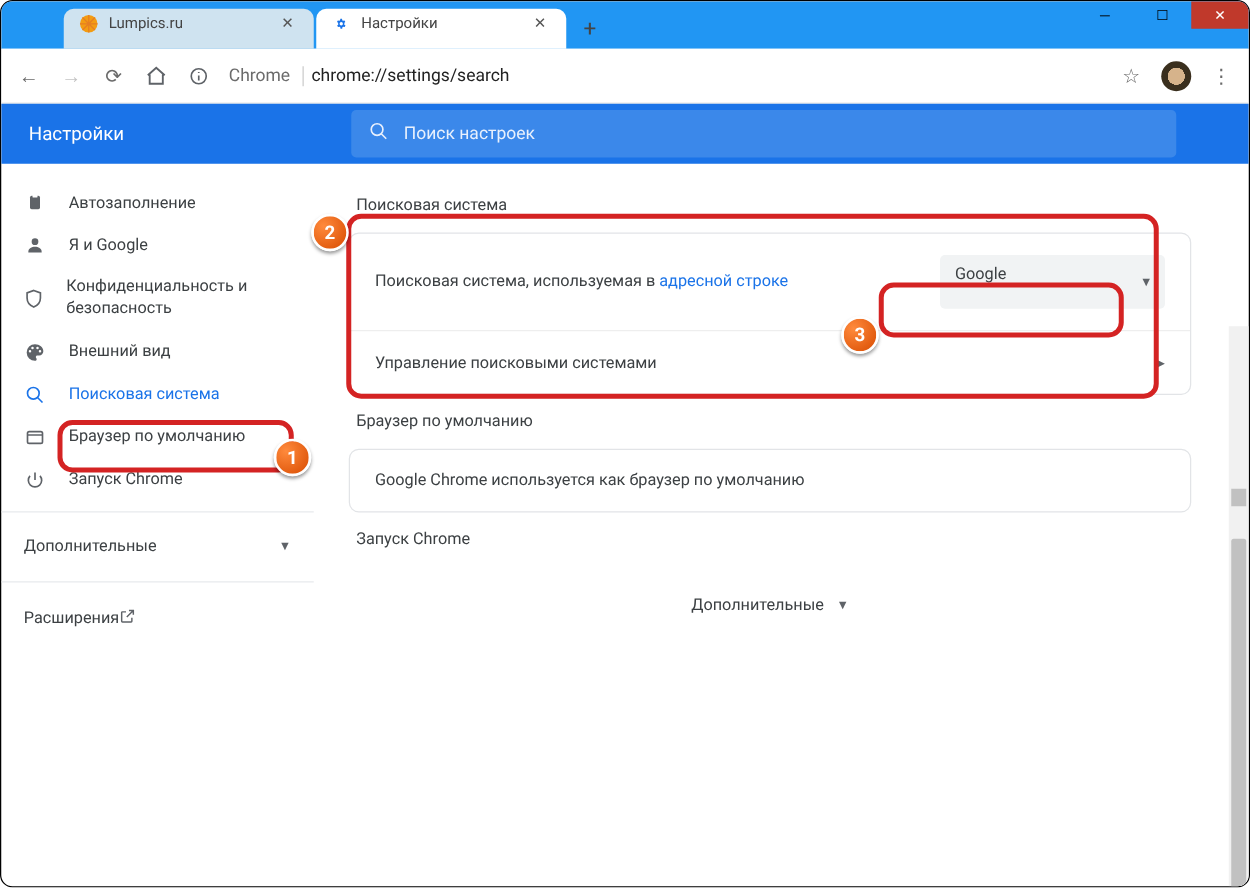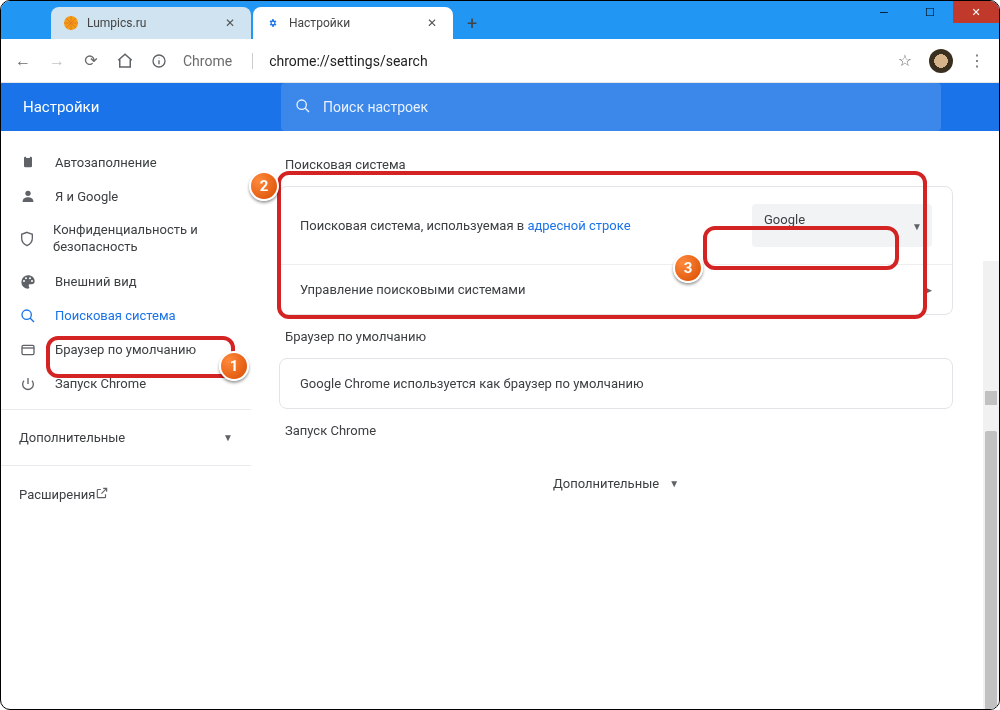--- a/index.html
+++ b/index.html
@@ -1,38 +1,38 @@
 <!DOCTYPE html>
 <html><head>
 <meta charset="utf-8">
 <style>
 *{box-sizing:border-box;margin:0;padding:0;font-family:"Segoe UI",Roboto,Arial,sans-serif}
 body{background:#fff}
 .window{width:1000px;height:710px;border:1px solid #000;border-radius:10px;overflow:hidden;position:relative;background:#fff}
 .titlebar{height:38px;background:#2196f3;display:flex;align-items:flex-end;padding-left:50px}
-.tab{height:32px;display:flex;align-items:center;padding:16px 12px;font-size:12px;color:#444;border-radius:8px 8px 0 0;margin-right:2px;position:relative;min-width:200px}
+.tab{height:32px;display:flex;padding:4px 12px;font-size:12px;color:#444;border-radius:8px 8px 0 0;margin-right:2px;position:relative;min-width:200px}
 .tab.bg{background:#cfe3f0}
 .tab.active{background:#fff}
 .tab .favicon{width:16px;height:16px;margin-right:8px;display:inline-flex;align-items:center;justify-content:center}
 .tab .x{margin-left:auto;color:#555;padding:0 4px}
 .newtab{width:26px;height:26px;display:flex;align-items:center;justify-content:center;color:#444;margin-left:4px;margin-bottom:3px;font-size:18px}
 .winctrl{position:absolute;right:0;top:0;display:flex}
 .winctrl div{width:46px;height:22px;display:flex;align-items:center;justify-content:center;font-size:11px;color:#000}
 .winctrl .close{background:#c0392b;color:#fff}
 .toolbar{height:44px;background:#fff;display:flex;align-items:center;padding:0 12px;border-bottom:1px solid #e6e6e6;gap:14px}
 .toolbar .icn{color:#6b6b6b;display:inline-flex;align-items:center;justify-content:center;width:20px;font-size:16px}
 .addr{flex:1;display:flex;align-items:center;font-size:14px;color:#6b6b6b}
-.addr .chip{border-right:1px solid #ccc;padding-right:20px;margin-right:16px}
+.addr .chip{border-right:1px solid #ccc;padding-right:10px;margin-right:6px}
 .addr .url{color:#222}
 .star{color:#5f6368}
 .avatar{width:24px;height:24px;border-radius:50%;background:radial-gradient(circle,#d6b38b 40%,#3a2f1e 41%)}
 .menu{font-size:18px;color:#5f6368}
 .settings-hdr{height:48px;background:#1a73e8;display:flex;align-items:center;color:#fff}
 .settings-hdr .title{padding:0 22px;font-size:15px;width:280px}
-.search-wrap{flex:1;max-width:660px;height:48px;background:#3b88ea;border-radius:4px;display:flex;align-items:center;padding:0 14px;color:#e8f0fd;font-size:14px;gap:12px}
+.search-wrap{flex:1;max-width:660px;height:38px;background:#3b88ea;border-radius:4px;display:flex;align-items:center;padding:0 14px;color:#e8f0fd;font-size:14px;gap:12px}
 .content{display:flex;height:calc(100% - 38px - 44px - 48px);position:relative}
 .sidebar{width:250px;padding:14px 0;font-size:13px;color:#3c4043}
 .side-item{display:flex;align-items:center;padding:9px 18px;gap:18px;cursor:pointer}
 .side-item.active{color:#1a73e8}
 .side-item .sico{width:18px;display:inline-flex;justify-content:center;color:#5f6368}
 .side-item.active .sico{color:#1a73e8}
 .adv-row{display:flex;align-items:center;justify-content:space-between;padding:12px 18px;color:#3c4043;font-size:13px}
 .ext-row{display:flex;align-items:center;padding:12px 18px;font-size:13px;color:#3c4043}
 .main{flex:1;padding:12px 46px 12px 28px;overflow-y:auto;position:relative}
 .section-title{font-size:13px;color:#3c4043;padding:14px 6px}

